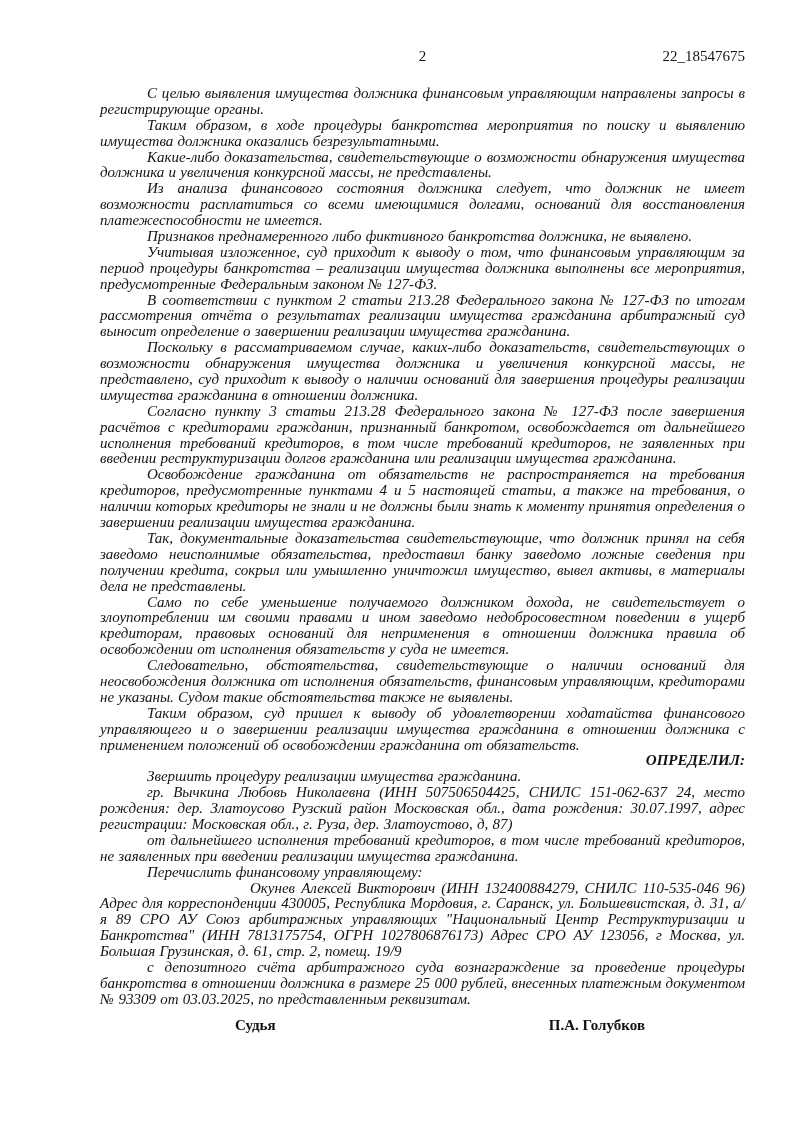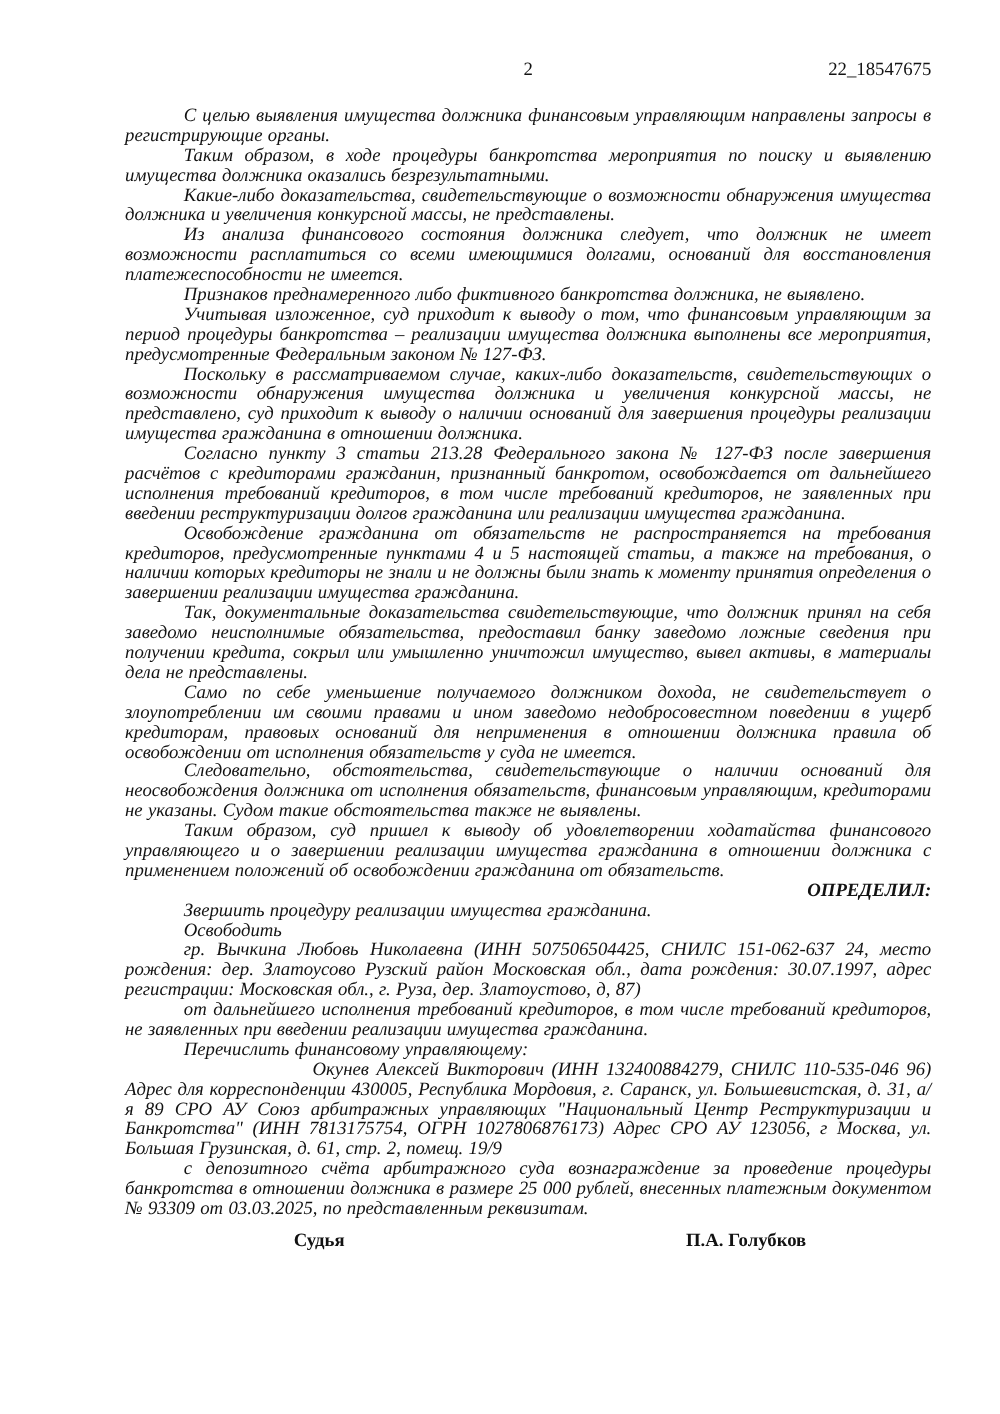--- a/index.html
+++ b/index.html
@@ -74,30 +74,30 @@
     <span class="case-number">22_18547675</span>
   </div>
 
   <div class="doc-body">
       <p class="para">С целью выявления имущества должника финансовым управляющим направлены запросы в регистрирующие органы.</p>
       <p class="para">Таким образом, в ходе процедуры банкротства мероприятия по поиску и выявлению имущества должника оказались безрезультатными.</p>
       <p class="para">Какие-либо доказательства, свидетельствующие о возможности обнаружения имущества должника и увеличения конкурсной массы, не представлены.</p>
       <p class="para">Из анализа финансового состояния должника следует, что должник не имеет возможности расплатиться со всеми имеющимися долгами, оснований для восстановления платежеспособности не имеется.</p>
       <p class="para">Признаков преднамеренного либо фиктивного банкротства должника, не выявлено.</p>
       <p class="para">Учитывая изложенное, суд приходит к выводу о том, что финансовым управляющим за период процедуры банкротства – реализации имущества должника выполнены все мероприятия, предусмотренные Федеральным законом № 127-ФЗ.</p>
+      <p class="para">В соответствии с пунктом 2 статьи 213.28 Федерального закона № 127-ФЗ по итогам рассмотрения отчёта о результатах реализации имущества гражданина арбитражный суд выносит определение о завершении реализации имущества гражданина.</p>
       <p class="para">Поскольку в рассматриваемом случае, каких-либо доказательств, свидетельствующих о возможности обнаружения имущества должника и увеличения конкурсной массы, не представлено, суд приходит к выводу о наличии оснований для завершения процедуры реализации имущества гражданина в отношении должника.</p>
       <p class="para">Согласно пункту 3 статьи 213.28 Федерального закона № 127-ФЗ после завершения расчётов с кредиторами гражданин, признанный банкротом, освобождается от дальнейшего исполнения требований кредиторов, в том числе требований кредиторов, не заявленных при введении реструктуризации долгов гражданина или реализации имущества гражданина.</p>
       <p class="para">Освобождение гражданина от обязательств не распространяется на требования кредиторов, предусмотренные пунктами 4 и 5 настоящей статьи, а также на требования, о наличии которых кредиторы не знали и не должны были знать к моменту принятия определения о завершении реализации имущества гражданина.</p>
       <p class="para">Так, документальные доказательства свидетельствующие, что должник принял на себя заведомо неисполнимые обязательства, предоставил банку заведомо ложные сведения при получении кредита, сокрыл или умышленно уничтожил имущество, вывел активы, в материалы дела не представлены.</p>
       <p class="para">Само по себе уменьшение получаемого должником дохода, не свидетельствует о злоупотреблении им своими правами и ином заведомо недобросовестном поведении в ущерб кредиторам, правовых оснований для неприменения в отношении должника правила об освобождении от исполнения обязательств у суда не имеется.</p>
       <p class="para">Следовательно, обстоятельства, свидетельствующие о наличии оснований для неосвобождения должника от исполнения обязательств, финансовым управляющим, кредиторами не указаны. Судом такие обстоятельства также не выявлены.</p>
       <p class="para">Таким образом, суд пришел к выводу об удовлетворении ходатайства финансового управляющего и о завершении реализации имущества гражданина в отношении должника с применением положений об освобождении гражданина от обязательств.</p>
       <p class="para heading">ОПРЕДЕЛИЛ:</p>
       <p class="para">Звершить процедуру реализации имущества гражданина.</p>
-      <p class="para">Освободить</p>
       <p class="para">гр. Вычкина Любовь Николаевна (ИНН 507506504425, СНИЛС 151-062-637 24, место рождения: дер. Златоусово Рузский район Московская обл., дата рождения: 30.07.1997, адрес регистрации: Московская обл., г. Руза, дер. Златоустово, д, 87)</p>
       <p class="para">от дальнейшего исполнения требований кредиторов, в том числе требований кредиторов, не заявленных при введении реализации имущества гражданина.</p>
       <p class="para">Перечислить финансовому управляющему:</p>
       <p class="para wide-indent">Окунев Алексей Викторович (ИНН 132400884279, СНИЛС 110-535-046 96) Адрес для корреспонденции 430005, Республика Мордовия, г. Саранск, ул. Большевистская, д. 31, а/я 89 СРО АУ Союз арбитражных управляющих "Национальный Центр Реструктуризации и Банкротства" (ИНН 7813175754, ОГРН 1027806876173) Адрес СРО АУ 123056, г Москва, ул. Большая Грузинская, д. 61, стр. 2, помещ. 19/9</p>
       <p class="para">с депозитного счёта арбитражного суда вознаграждение за проведение процедуры банкротства в отношении должника в размере 25 000 рублей, внесенных платежным документом № 93309 от 03.03.2025, по представленным реквизитам.</p>
     </div>
 
   <div class="signature-row">
     <span>Судья</span>
     <span>П.А. Голубков</span>

